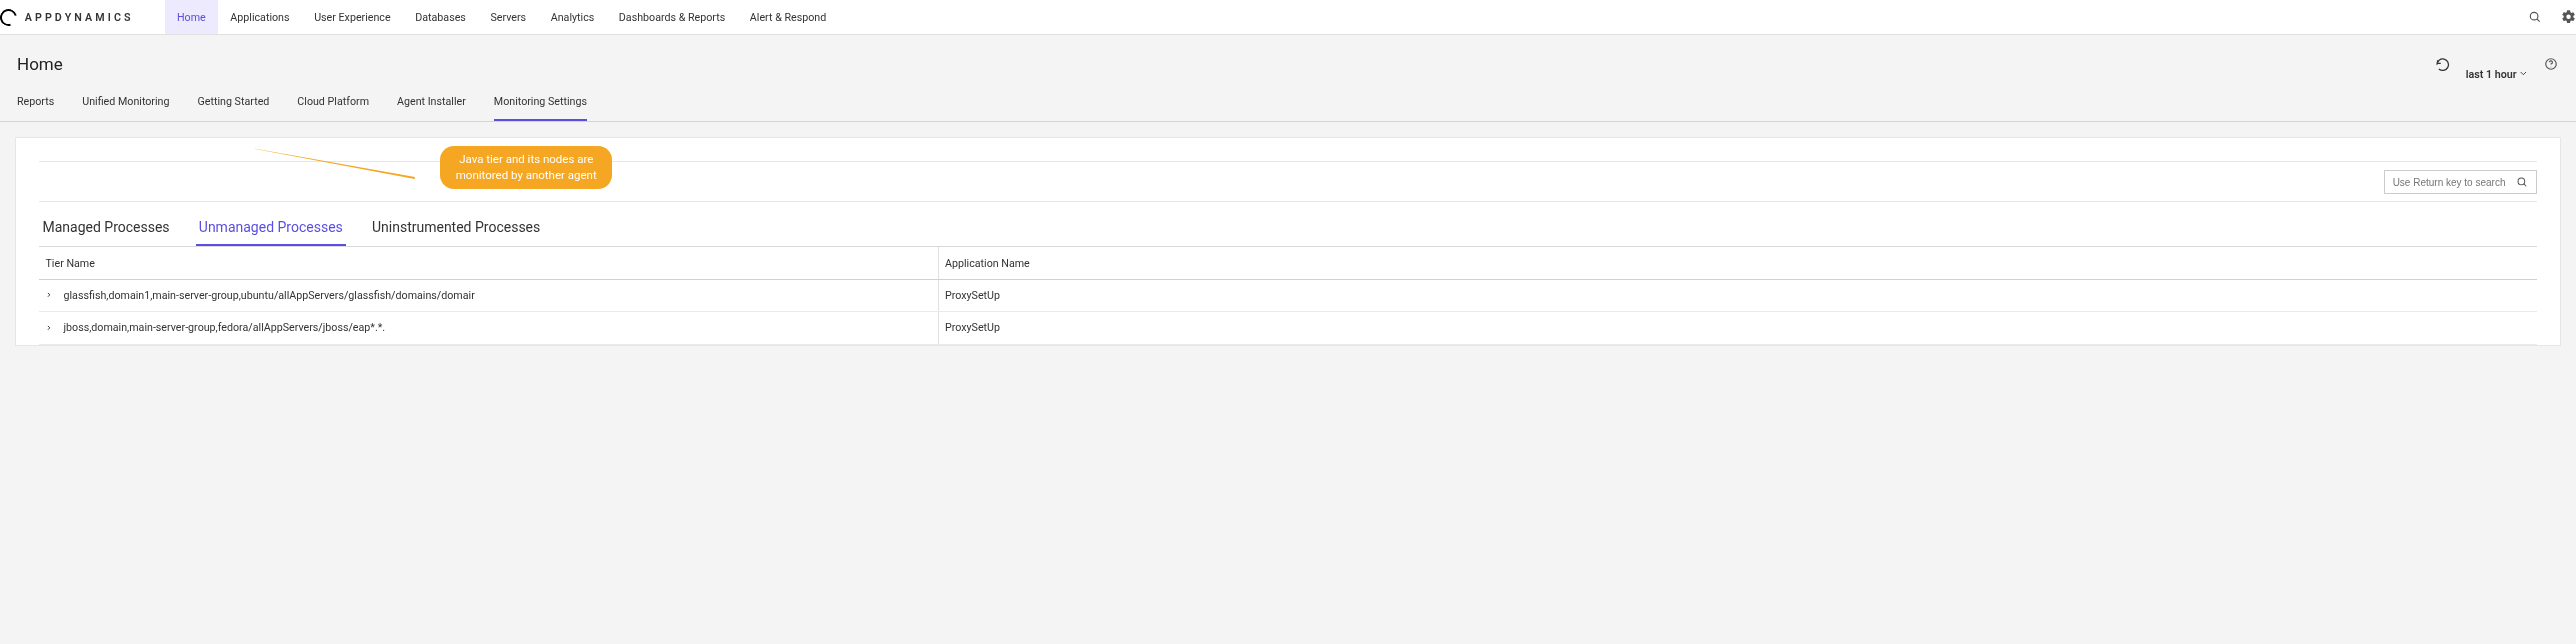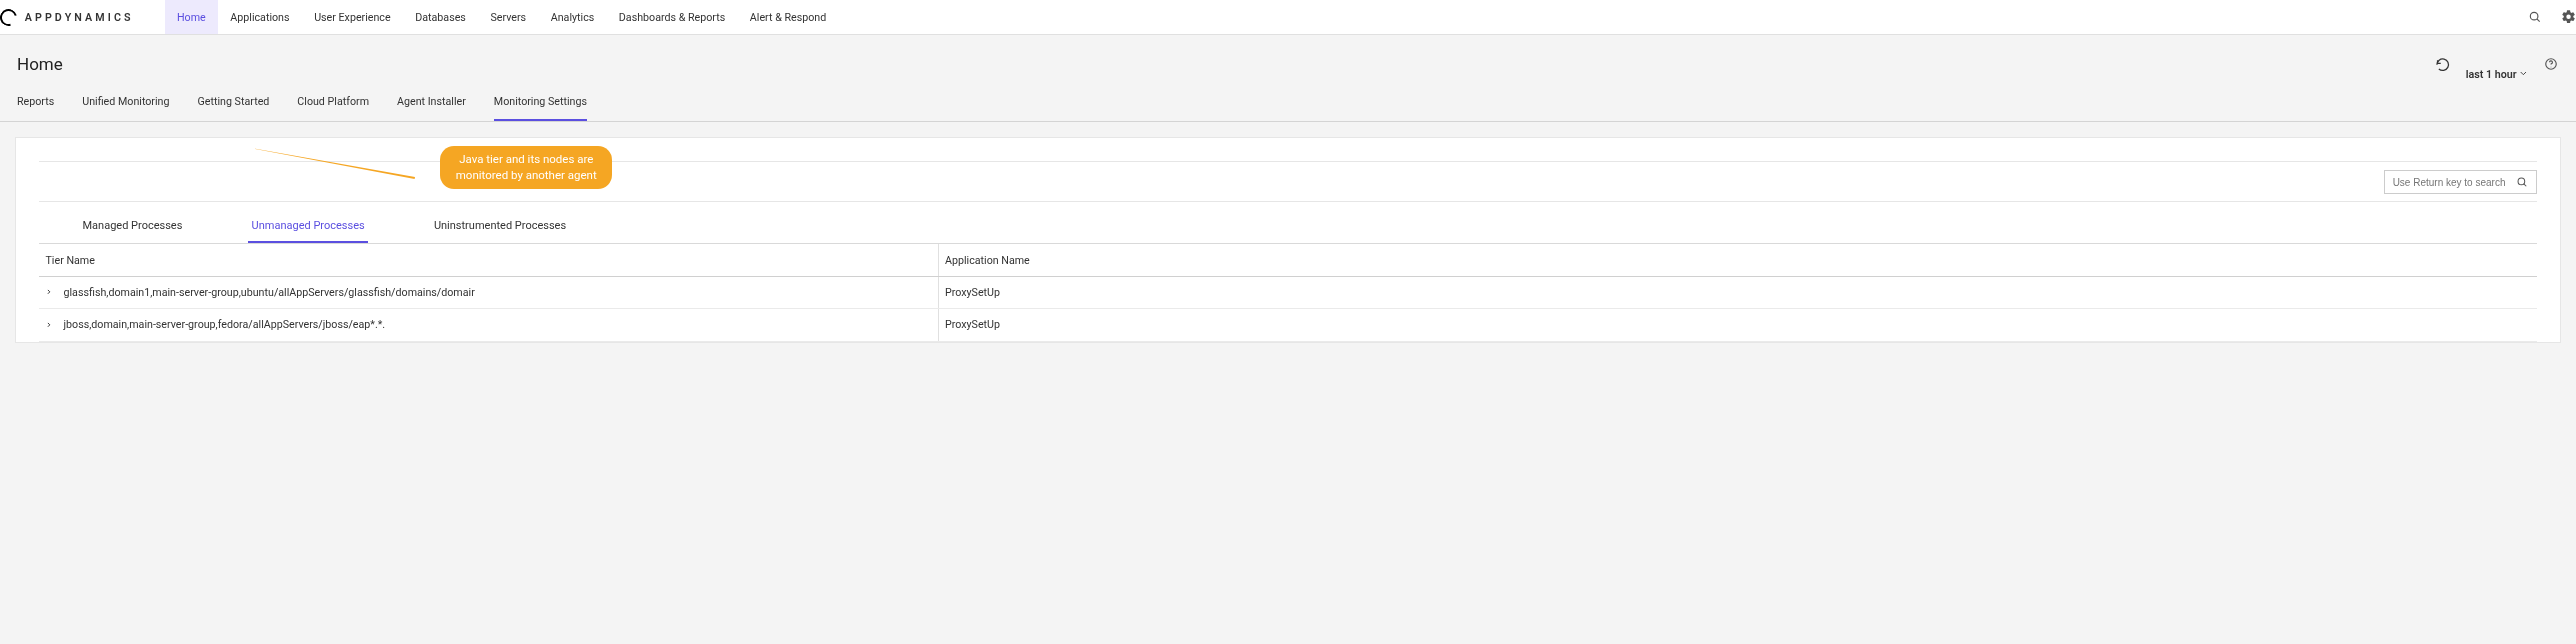--- a/index.html
+++ b/index.html
@@ -169,24 +169,23 @@
     width: 115px;
   }
   .inner-tabs {
     display: flex;
     gap: 23px;
     border-bottom: 0.8px solid #d9d9d9;
     margin-top: 9.2px;
   }
   .inner-tab {
     padding: 7.7px 3.1px 9.2px 3.1px;
-    font-size: 11px;
-    cursor: pointer;
-    color: #333;
-    margin-left: 40px;
+    font-size: 14px;
+    cursor: pointer;
+    color: #333;
   }
   .inner-tab.active {
     color: #5b4fe0;
     border-bottom: 2.3px solid #5b4fe0;
   }
   table.data {
     width: 100%;
     border-collapse: collapse;
     margin-top: 0;
   }

